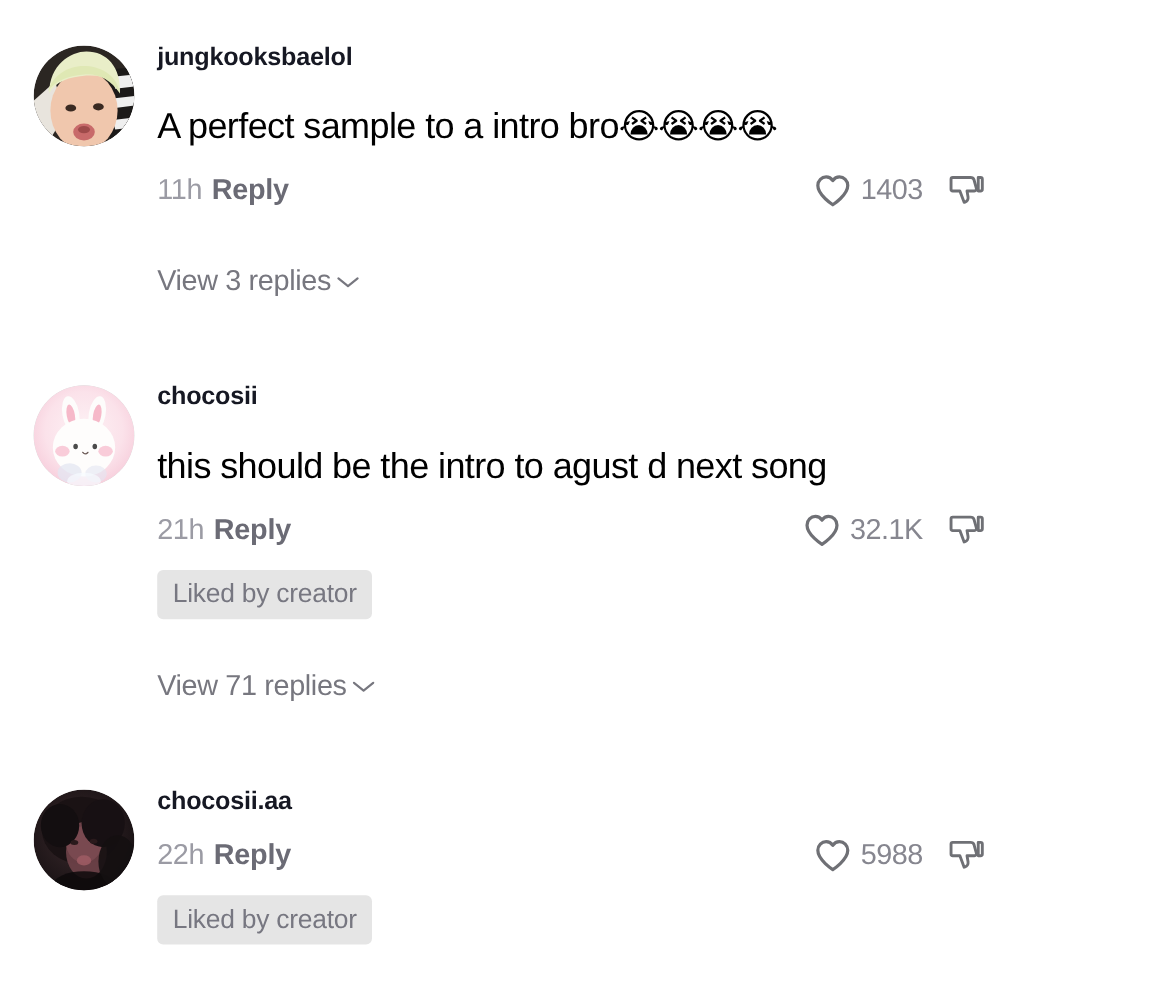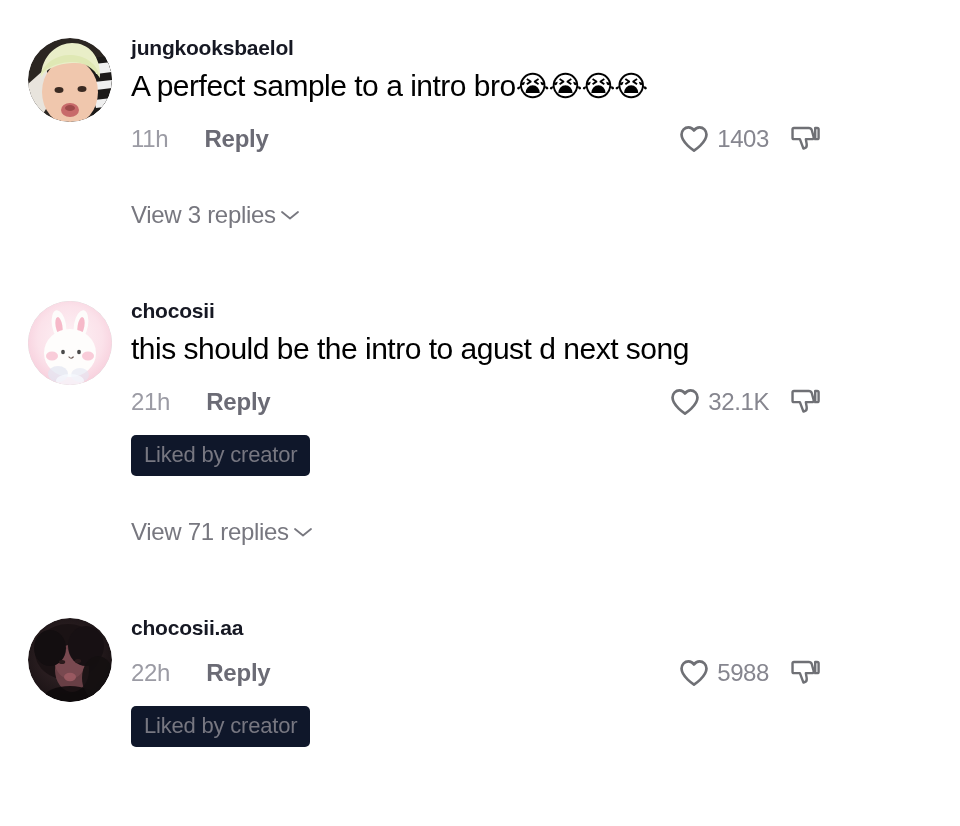--- a/index.html
+++ b/index.html
@@ -51,40 +51,40 @@
     padding-top: 14px;
   }
 
   
   .comment-text {
     font-size: 30px;
     font-weight: 400;
     color: #000000;
     line-height: 1.26;
     letter-spacing: -0.5px;
-    margin-top: 8px;
+    margin-top: 28px;
     white-space: pre-wrap;
   }
   .comment-text .emoji {
     font-family: "DejaVu Sans", sans-serif;
     font-size: 29px;
     letter-spacing: -1px;
   }
 
   
   .meta-row {
     display: flex;
     align-items: center;
     margin-top: 14px;
     min-height: 40px;
   }
   .meta-left {
     display: flex;
     align-items: baseline;
-    gap: 36px;
+    gap: 8px;
   }
   .timestamp {
     font-size: 24px;
     color: #9b9ba4;
     font-weight: 400;
     letter-spacing: -0.3px;
   }
   .reply-btn {
     font-size: 24px;
     color: #6b6b75;
@@ -109,21 +109,21 @@
   .like-count {
     font-size: 24px;
     color: #86868f;
     letter-spacing: -0.4px;
     font-weight: 400;
   }
 
   
   .liked-badge {
     display: inline-block;
-    background: #0f172a;
+    background: #e5e5e5;
     color: #777781;
     font-size: 22px;
     letter-spacing: -0.2px;
     border-radius: 5px;
     padding: 7px 13px 8px 13px;
     margin-top: 13px;
   }
 
   
   .view-replies {

